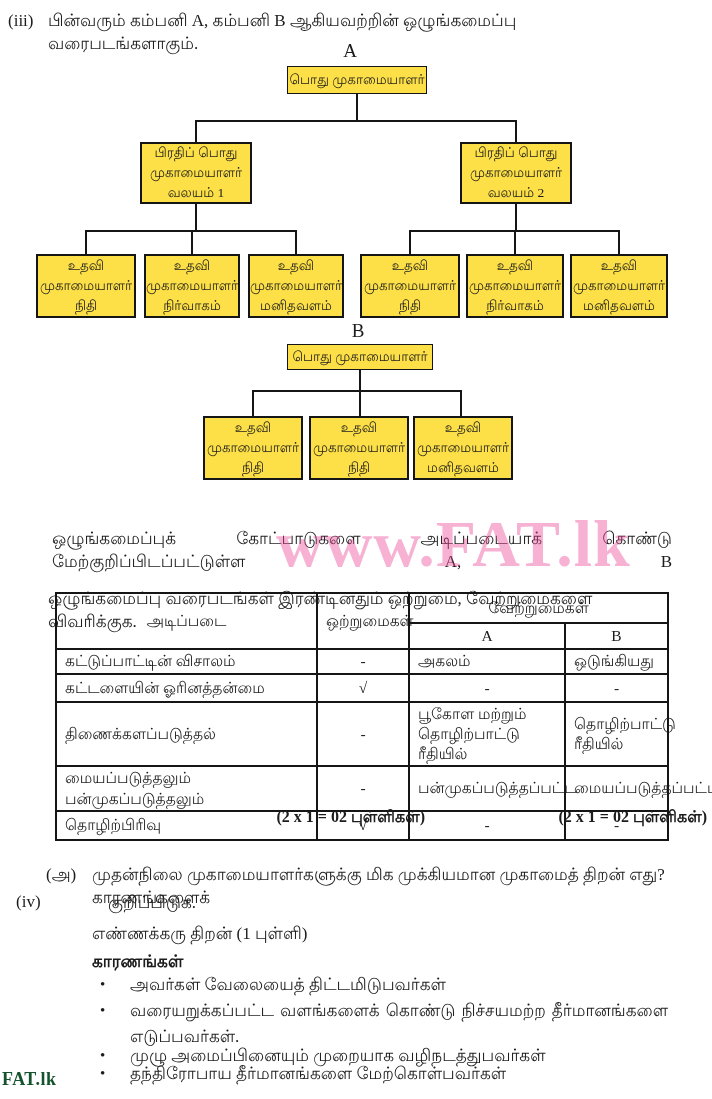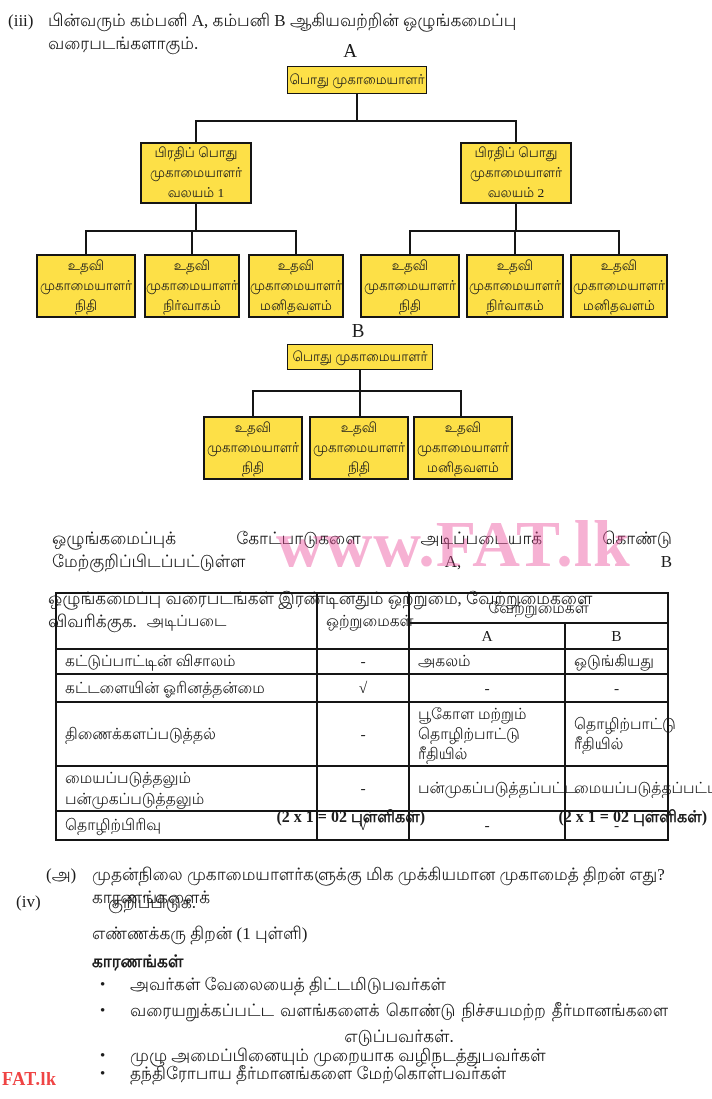--- a/index.html
+++ b/index.html
@@ -35,21 +35,21 @@
   .marks{font-size:16px;font-weight:bold;}
   .bullet-dot{position:absolute;left:100px;font-size:15px;}
   .reason-line{position:absolute;left:130px;width:538px;font-size:17px;}
   .watermark{
     position:absolute;left:276px;top:506px;font-size:66px;font-weight:bold;
     color:#ec4899;opacity:0.42;letter-spacing:1px;z-index:6;pointer-events:none;
     font-family:"Liberation Serif", serif;white-space:nowrap;
   }
   .corner-mark{
     position:absolute;left:2px;top:1069px;font-size:18px;font-weight:bold;
-    color:#ef4444;font-family:"Liberation Serif", serif;letter-spacing:0.5px;
+    color:#14532d;font-family:"Liberation Serif", serif;letter-spacing:0.5px;
   }
 </style>
 </head>
 <body>
 
 <div class="page">
 
   <div class="abs txt" style="left:8px;top:10px;">(iii)</div>
   <div class="abs txt" style="left:48px;top:10px;width:600px;">பின்வரும் கம்பனி A, கம்பனி B ஆகியவற்றின் ஒழுங்கமைப்பு வரைபடங்களாகும்.</div>
 
@@ -191,21 +191,21 @@
   <div class="abs txt" style="left:108px;top:892px;width:610px;">குறிப்பிடுக.</div>
 
   <div class="abs txt" style="left:92px;top:923px;width:400px;">எண்ணக்கரு திறன் (1 புள்ளி)</div>
   <div class="abs txt" style="left:92px;top:951px;font-weight:bold;">காரணங்கள்</div>
 
   <span class="bullet-dot" style="top:976px;">•</span>
   <div class="reason-line" style="top:975px;">அவர்கள் வேலையைத் திட்டமிடுபவர்கள்</div>
 
   <span class="bullet-dot" style="top:1002px;">•</span>
   <div class="reason-line justify-spread" style="top:1001px;">வரையறுக்கப்பட்ட வளங்களைக் கொண்டு நிச்சயமற்ற தீர்மானங்களை</div>
-  <div class="reason-line" style="top:1027px;text-align:center;">எடுப்பவர்கள்.</div>
+  <div class="reason-line" style="top:1027px;">எடுப்பவர்கள்.</div>
 
   <span class="bullet-dot" style="top:1047px;">•</span>
   <div class="reason-line" style="top:1046px;">முழு அமைப்பினையும் முறையாக வழிநடத்துபவர்கள்</div>
 
   <span class="bullet-dot" style="top:1065px;">•</span>
   <div class="reason-line" style="top:1064px;">தந்திரோபாய தீர்மானங்களை மேற்கொள்பவர்கள்</div>
 
 
   <div class="watermark">www.FAT.lk</div>
   <div class="corner-mark">FAT.lk</div>

